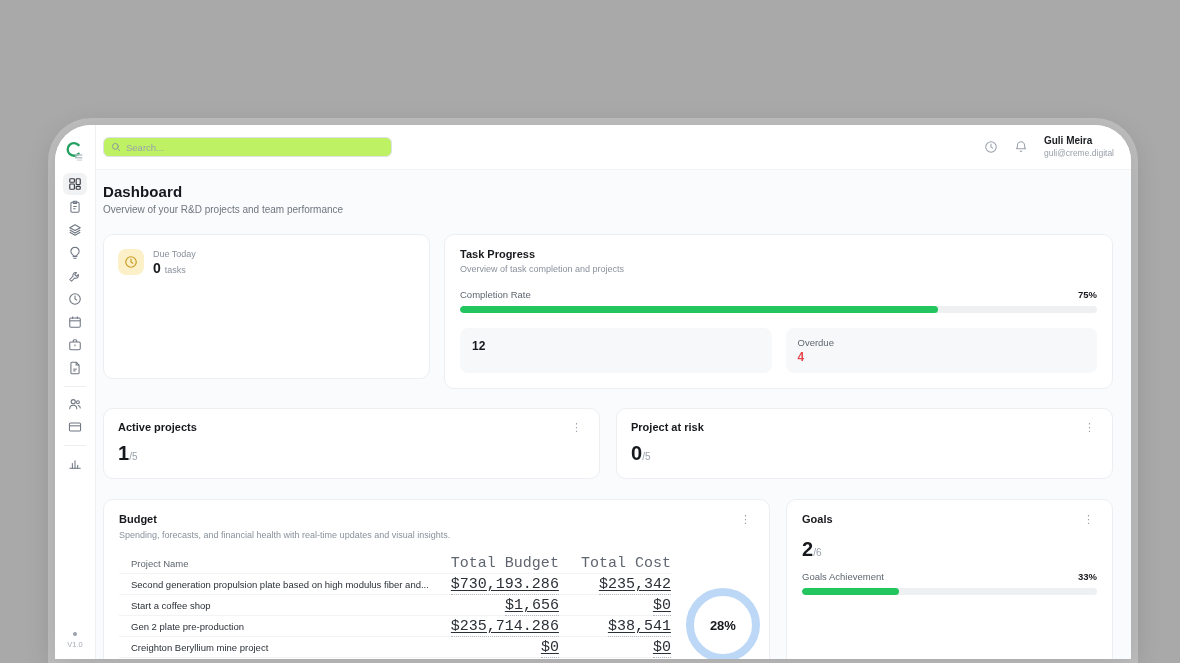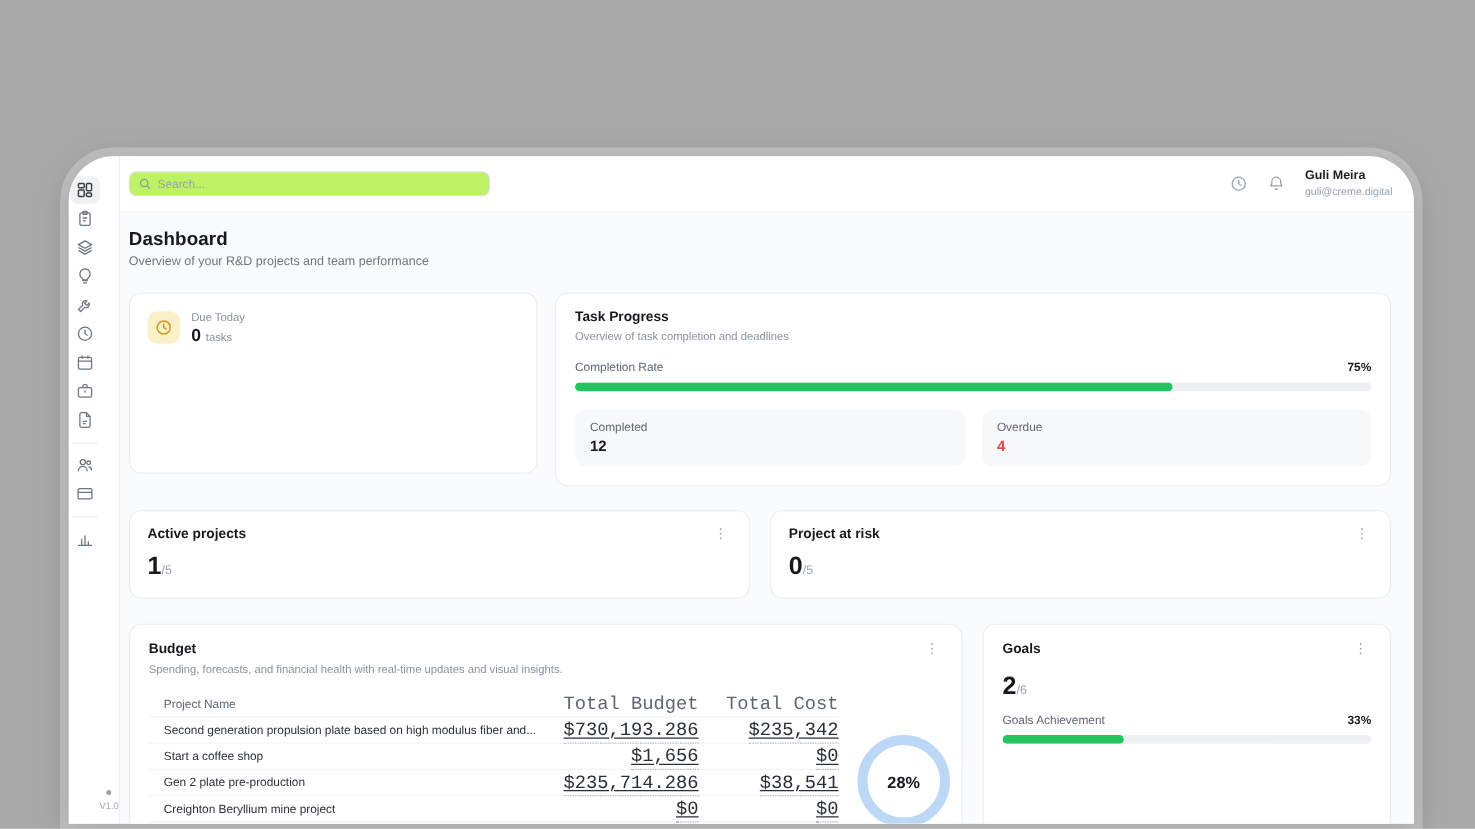--- a/index.html
+++ b/index.html
@@ -5,21 +5,21 @@
   * { margin:0; padding:0; box-sizing:border-box; }
   html,body { width:1180px; height:663px; overflow:hidden; }
   body { font-family:"Liberation Sans","DejaVu Sans",sans-serif; background:#a9a9a9; position:relative; }
 
   .window { position:absolute; left:55px; top:125px; width:1076px; height:534px;
             background:#ffffff; border-radius:36px 36px 0 0; overflow:hidden; display:flex;
             box-shadow:0 0 0 7px rgba(255,255,255,0.25), 0 6px 30px rgba(0,0,0,0.18); }
 
   
   .sidebar { width:41px; background:#ffffff; border-right:1px solid #eef0f2; display:flex;
-             flex-direction:row; padding:16px 0 10px 0; flex-shrink:0; }
+             flex-direction:column; align-items:center; padding:16px 0 10px 0; flex-shrink:0; }
   .logo { width:18px; height:20px; margin-bottom:12px; }
   .nav { display:flex; flex-direction:column; align-items:center; }
   .nav-item { width:24px; height:22px; display:flex; align-items:center; justify-content:center;
               border-radius:6px; margin-bottom:1px; cursor:pointer; color:#6e7681; }
   .nav-item.active { background:#f0f2f4; color:#3a3f46; }
   .nav-item svg { width:14px; height:14px; }
   .nav-divider { width:22px; height:1px; background:#eceef1; margin:6px 0; }
   .sidebar-bottom { margin-top:auto; display:flex; flex-direction:column; align-items:center; gap:4px; }
   .status-dot { width:4px; height:4px; border-radius:50%; background:#9aa1ab; }
   .version { font-size:7.5px; color:#a7adb6; }
@@ -247,31 +247,30 @@
               </svg>
           </div>
           <div>
             <div class="due-label">Due Today</div>
             <div class="due-value"><span>0</span> <span class="due-unit">tasks</span></div>
           </div>
         </div>
 
         <div class="card card-task">
           <div class="card-title">Task Progress</div>
-          <div class="card-subtitle">Overview of task completion and deadlines</div>
+          <div class="card-subtitle">Overview of task completion and projects</div>
           <div class="completion-row">
             <span class="completion-label">Completion Rate</span>
             <span class="completion-value">75%</span>
           </div>
           <div class="progress-track">
             <div class="progress-fill" style="width: 75%;"></div>
           </div>
           <div class="task-stats">
             <div class="stat-box">
-              <div class="stat-label">Completed</div>
               <div class="stat-value">12</div>
             </div>
             <div class="stat-box">
               <div class="stat-label">Overdue</div>
               <div class="stat-value danger">4</div>
             </div>
           </div>
         </div>
       </div>
 

